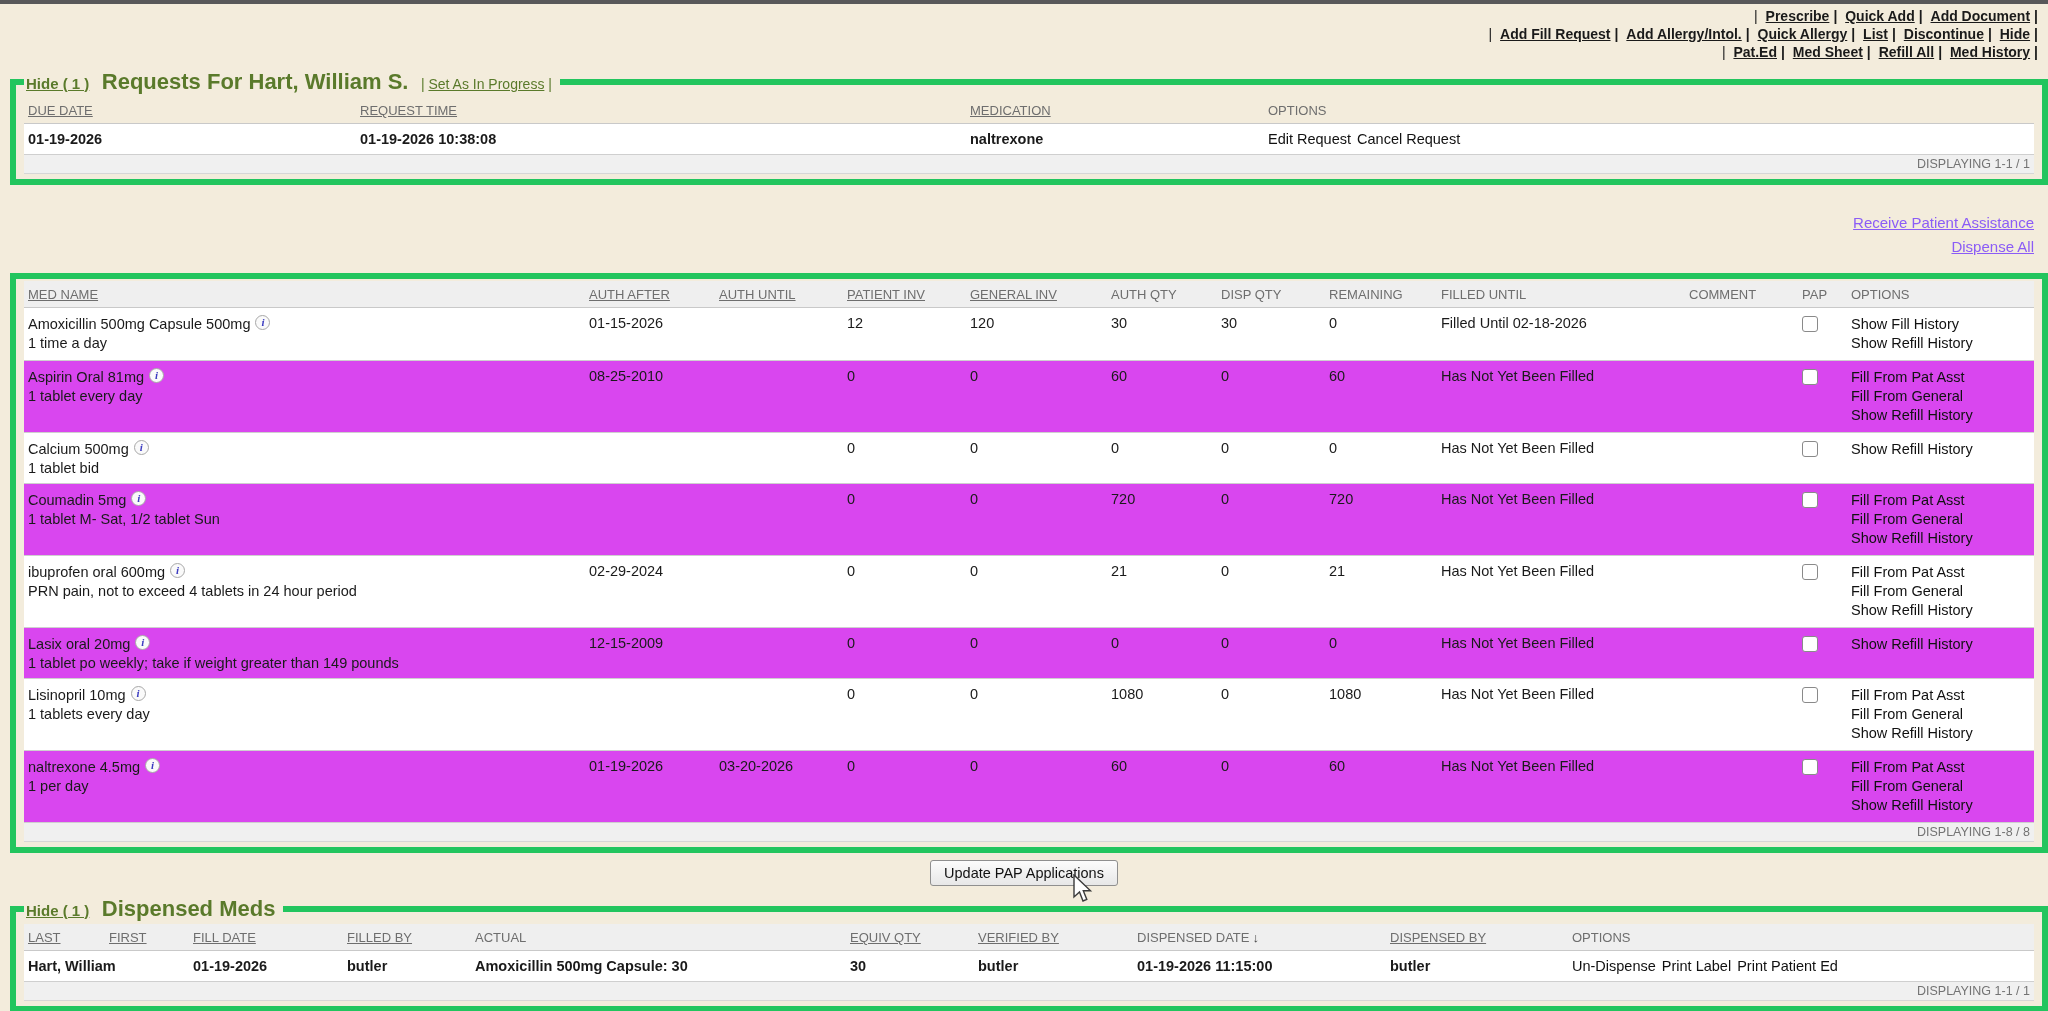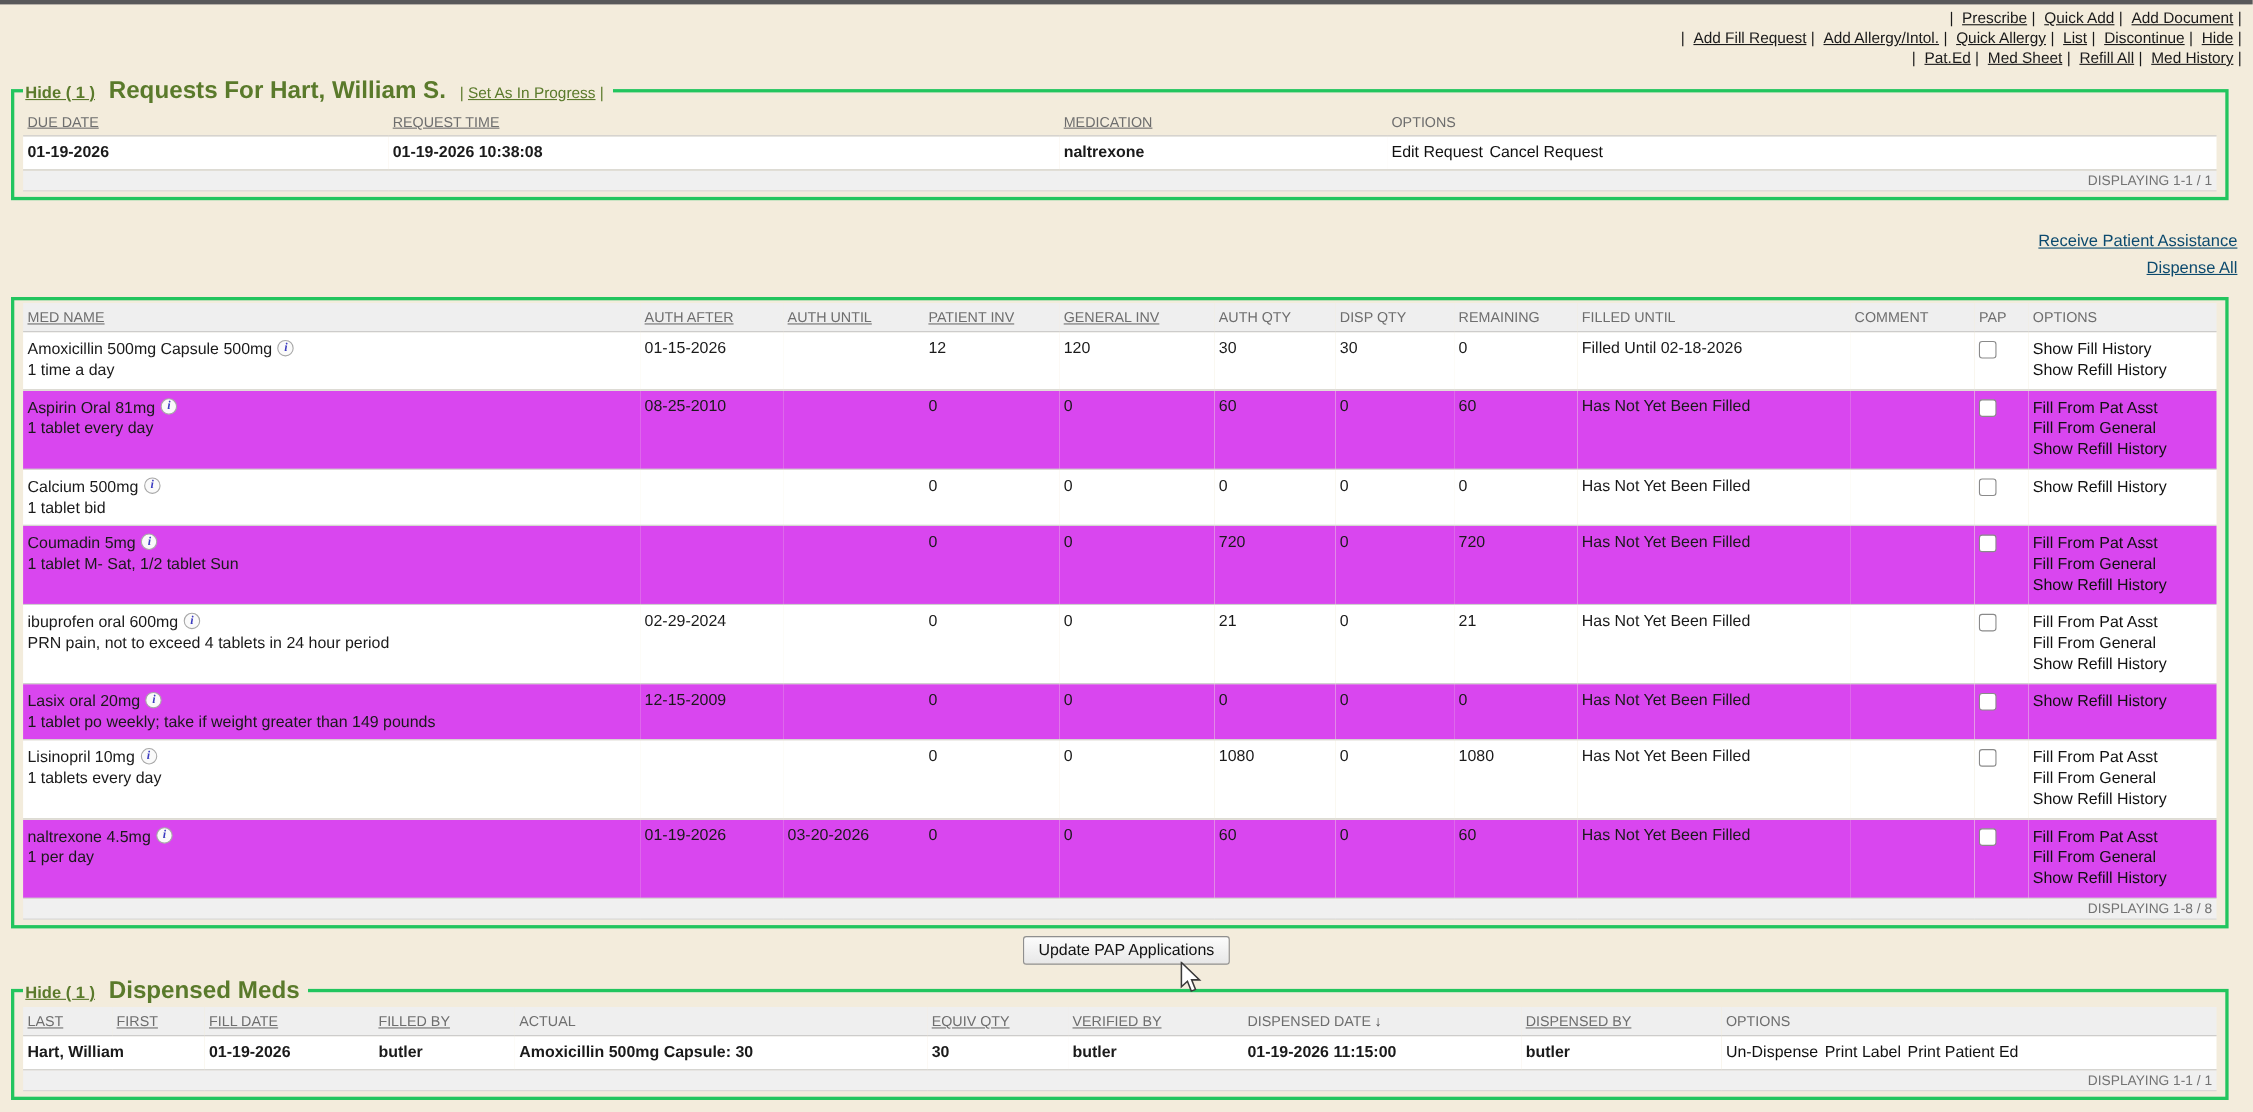--- a/index.html
+++ b/index.html
@@ -11,25 +11,25 @@
     color:#1a1a1a;
   }
   .topbar { height:4px; background:#58585a; }
 
   
   .top-menu { text-align:right; padding:3px 10px 0 0; font-size:14px; line-height:18px; }
   .menu-line { white-space:nowrap; }
   .menu-line::before { content:"| "; color:#1a1a1a; }
   .menu-line a { color:#1a1a1a; text-decoration:underline; cursor:pointer; }
   .menu-line a::after { content:" |"; text-decoration:none; color:#1a1a1a; display:inline-block; padding-left:4px; }
-  .menu-line a { margin-left:4px; }
+  .menu-line a { margin-left:4px;font-weight:bold; }
 
   
   fieldset {
-    margin:8px 22px 0 10px; border:3px solid #22c55e; padding:2px 8px 5px 8px;
+    margin:8px 0 0 10px; border:6px solid #22c55e; padding:2px 8px 5px 8px;
   }
   legend { padding:0 8px 0 2px; white-space:nowrap; }
   .hide-link { color:#5a7a2b; font-weight:bold; font-size:15px; text-decoration:underline; cursor:pointer; }
   .section-title { color:#5a7a2b; font-weight:bold; font-size:22px; margin-left:8px; }
   .legend-extra { color:#5a7a2b; font-size:14px; margin-left:8px; }
   .legend-extra::before { content:"| "; }
   .legend-extra::after { content:" |"; }
   .legend-extra a { color:#5a7a2b; text-decoration:underline; cursor:pointer; }
 
   table { width:100%; border-collapse:collapse; table-layout:fixed; }
@@ -57,21 +57,21 @@
     font-style:italic; font-weight:bold; font-size:11px; line-height:13px; text-align:center;
     vertical-align:3px; margin-left:5px; cursor:pointer;
   }
   .opt-link { display:block; color:#111; cursor:pointer; line-height:19px; white-space:nowrap; }
   .inline-opt { color:#111; cursor:pointer; margin-right:6px; }
   .checkbox {
     display:inline-block; width:16px; height:16px; background:#fff;
     border:1px solid #8a8a8a; border-radius:3px; cursor:pointer; margin-top:1px;
   }
   .right-links { text-align:right; margin:26px 14px 0 0; font-size:15px; line-height:24px; }
-  .right-links a { display:block; color:#0c4a6e; text-decoration:underline; cursor:pointer; }
+  .right-links a { display:block; color:#8b5cf6; text-decoration:underline; cursor:pointer; }
 
   .button-row { text-align:center; margin-top:7px; }
   .pap-button {
     font-family:inherit; font-size:14.5px; color:#111; padding:4px 13px;
     background:linear-gradient(#fcfcfc,#e7e7e7); border:1px solid #8f8f8f; border-radius:3px;
     cursor:pointer;
   }
   .sort-icon { font-size:13px; color:#444; margin-left:3px; }
   #cursor { position:absolute; left:1072px; top:874px; pointer-events:none; }
 </style>

